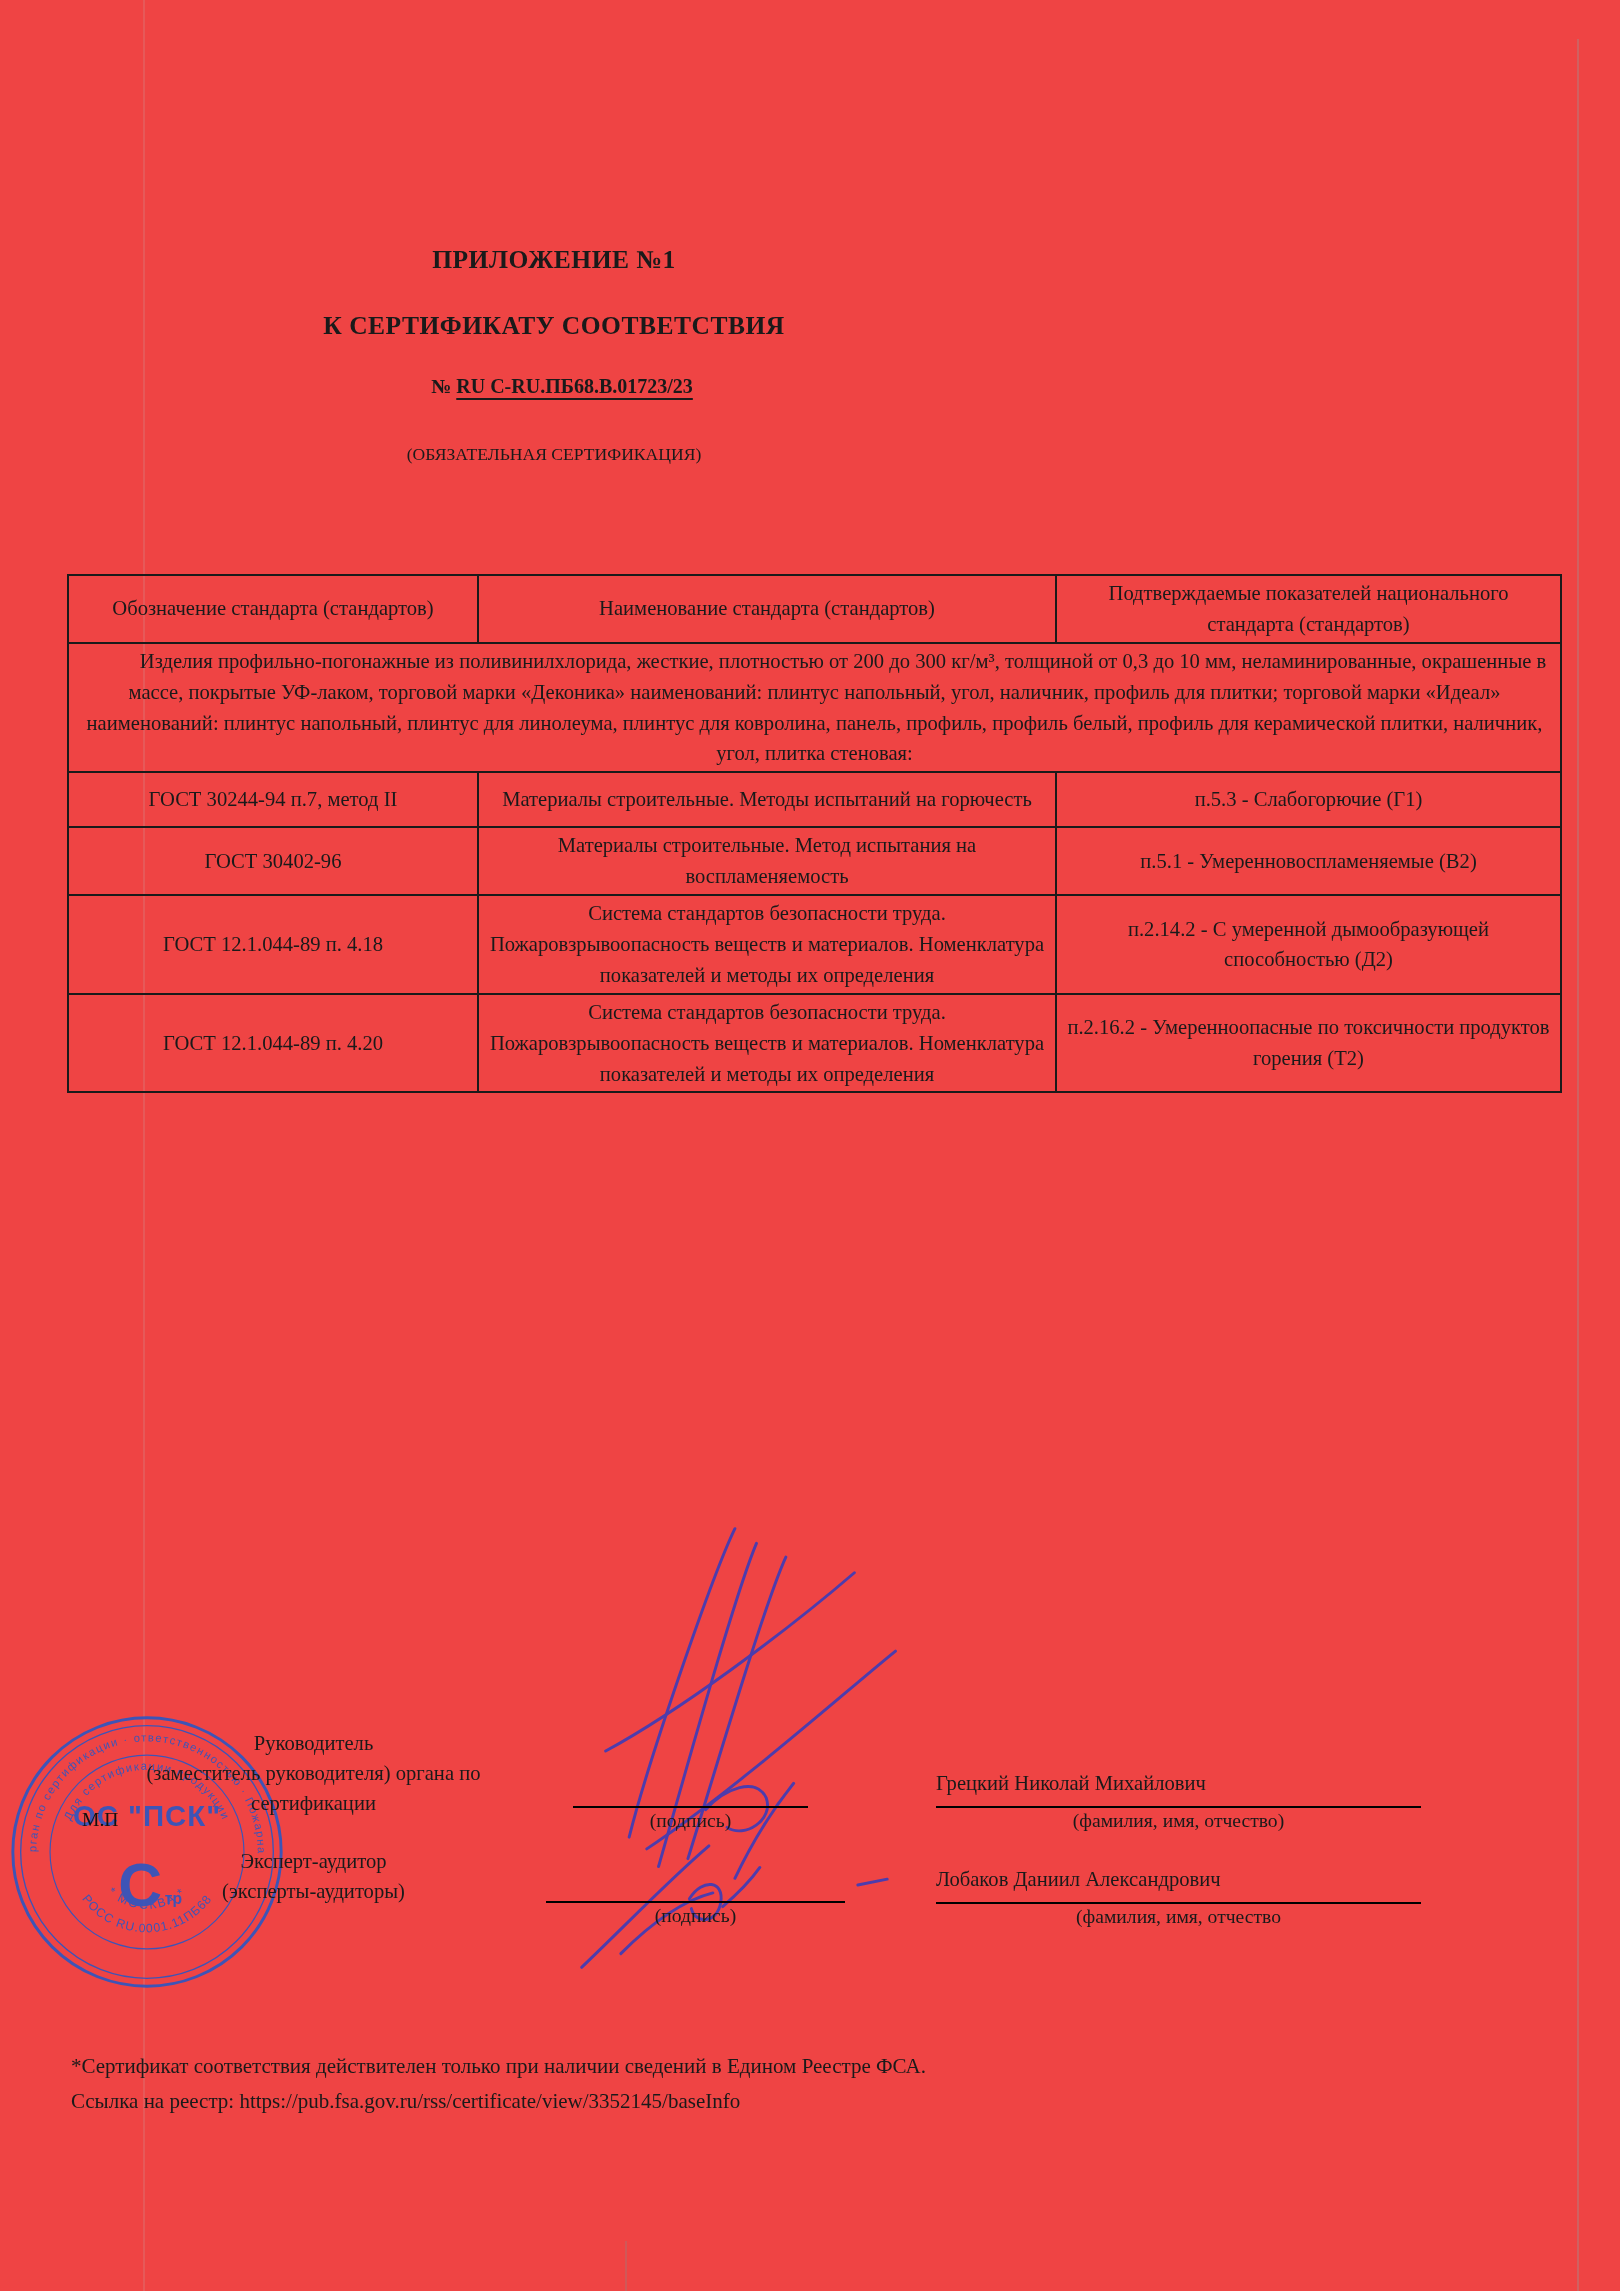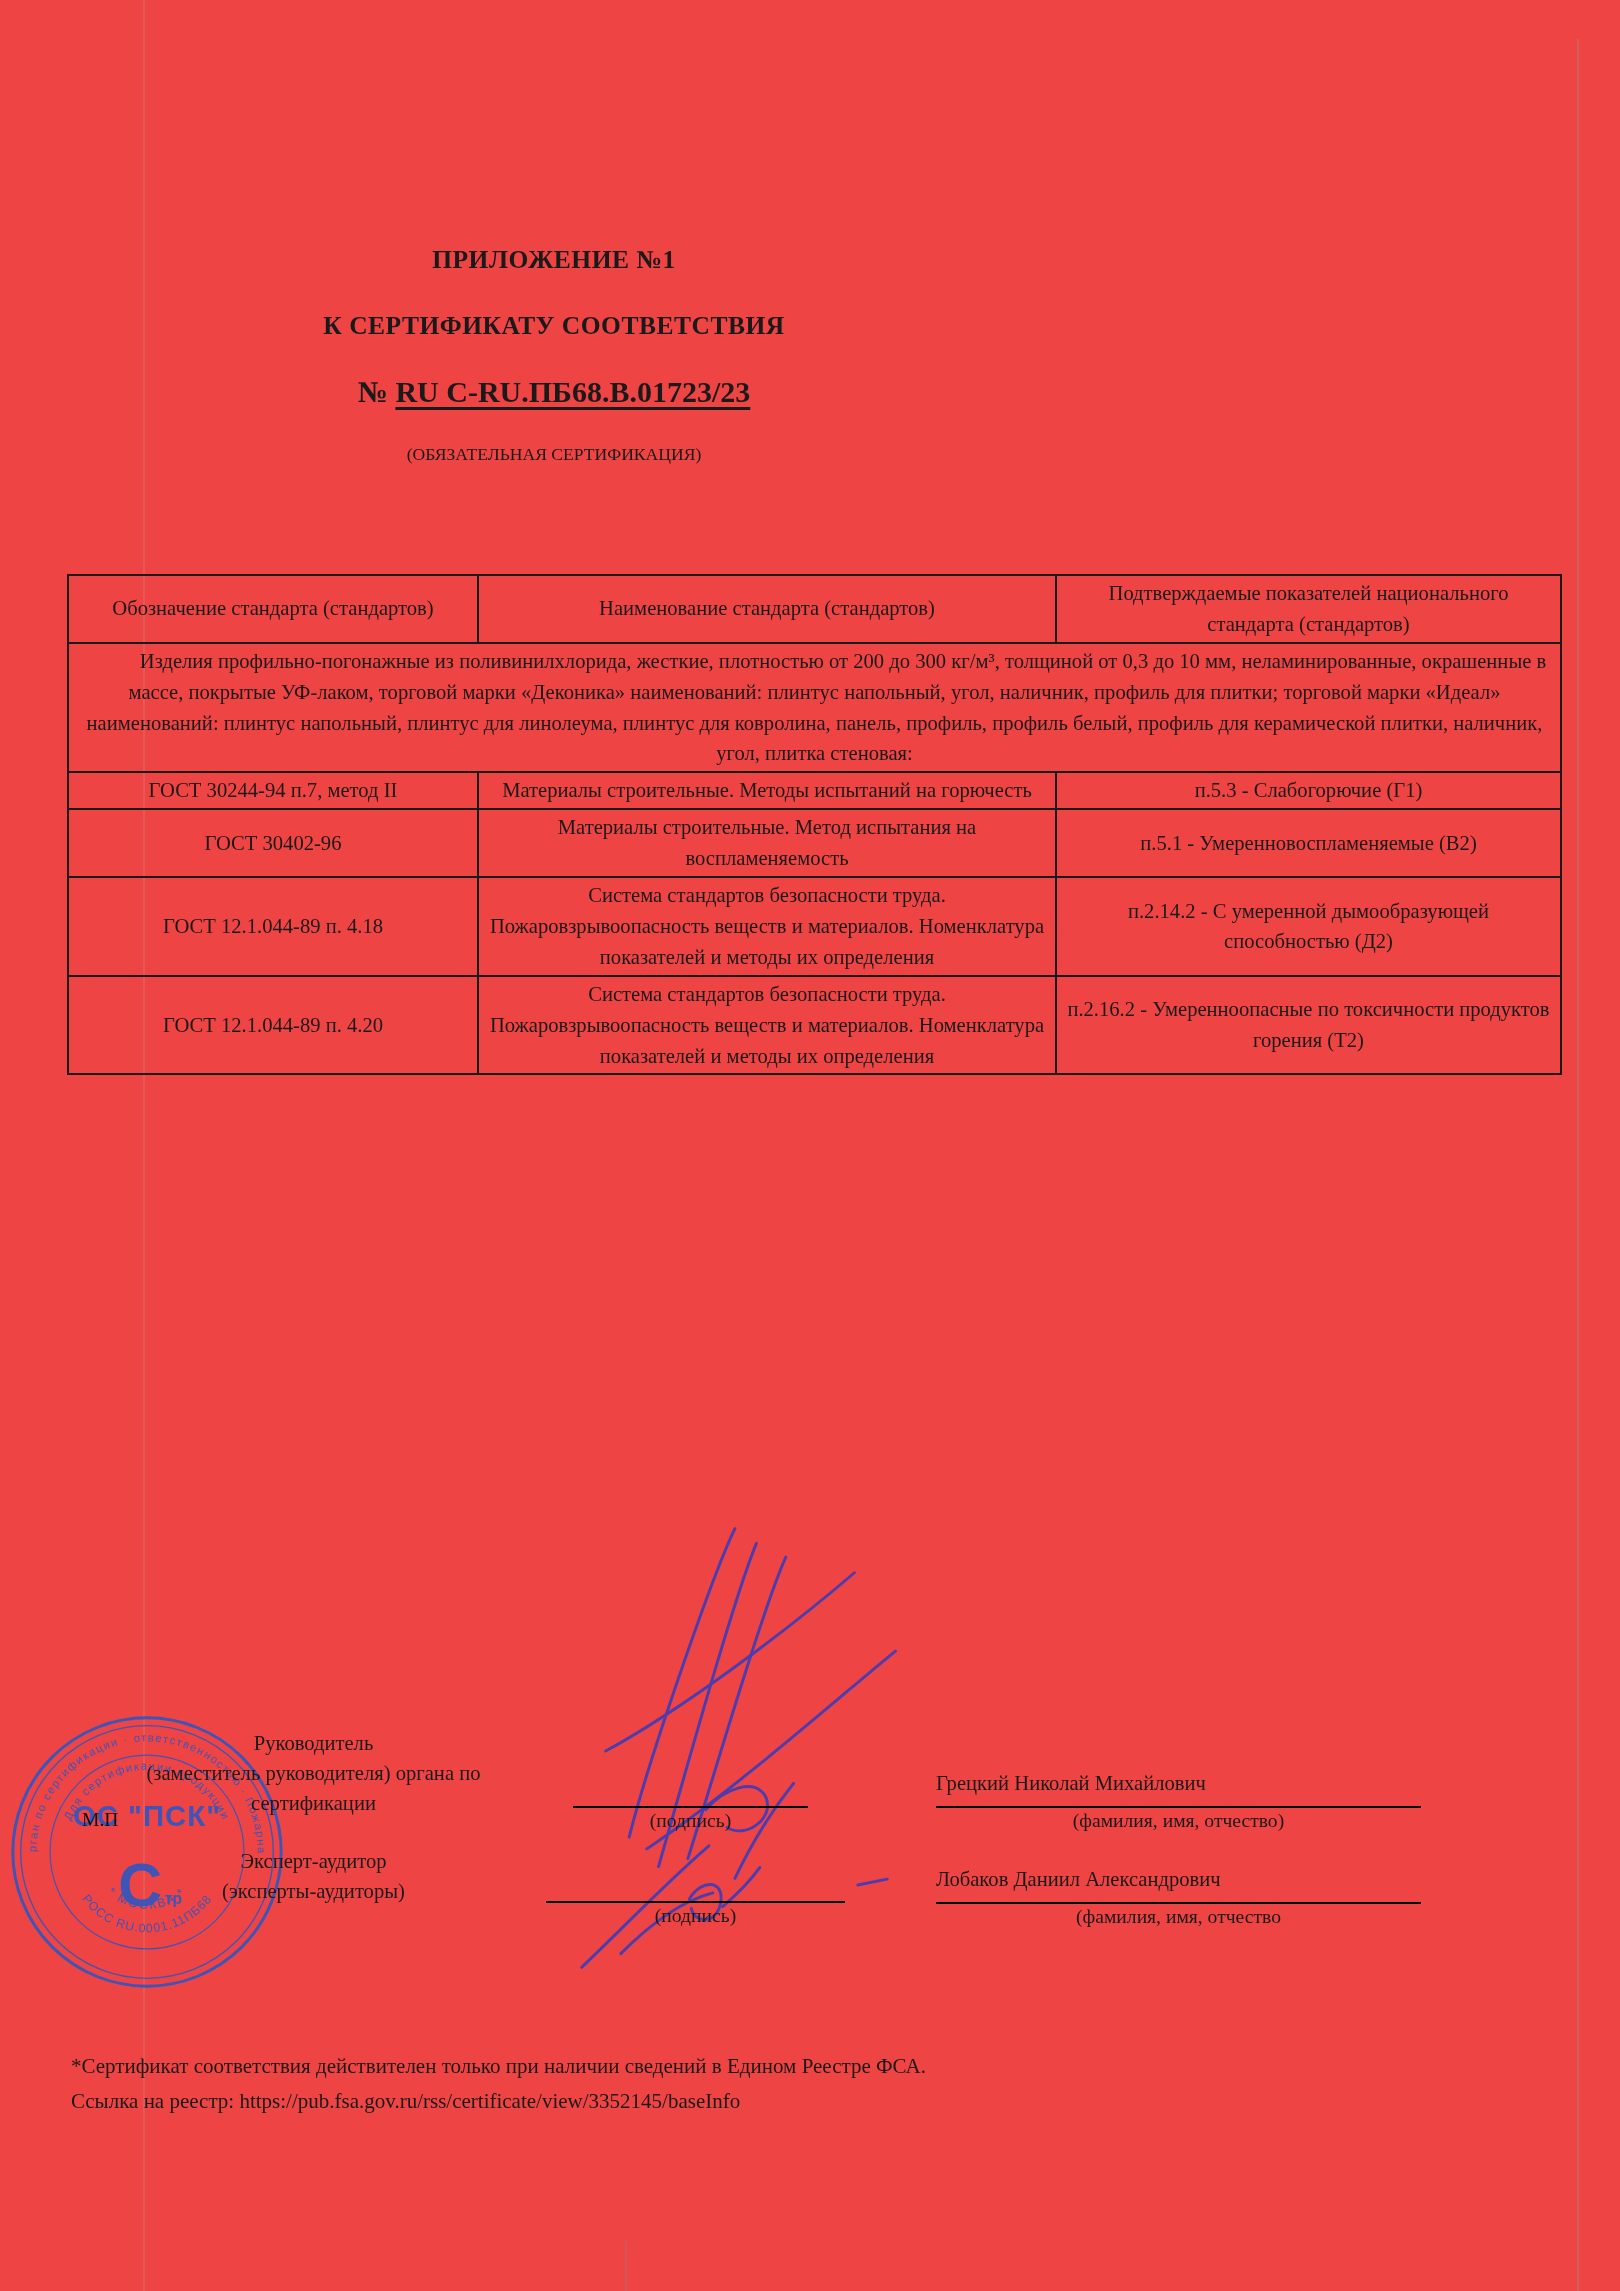--- a/index.html
+++ b/index.html
@@ -7,21 +7,21 @@
     position:relative; width:1620px; height:2292px; background:#ef4444;
     font-family:"Liberation Serif","DejaVu Serif",serif; color:#1a1a1a; overflow:hidden;
   }
   
   .scanline-left  { position:absolute; left:143px; top:0; width:2px; height:2292px; background:#bbb; opacity:.18; }
   .scanline-right { position:absolute; left:1577px; top:39px; width:2px; height:2252px; background:#999; opacity:.35; }
   .scanline-bottom{ position:absolute; left:625px; top:2241px; width:2px; height:51px; background:#888; opacity:.3; }
 
   .centered-block { position:absolute; left:0; width:1108px; text-align:center; }
   .h-title   { font-size:25.5px; font-weight:bold; letter-spacing:0.5px; }
-  .h-certno  { font-size:30px; font-weight:bold; }
+  .h-certno  { font-size:20px; font-weight:bold;padding-left:8px; }
   .h-certno .num { text-decoration:underline; text-underline-offset:4.9px; }
   .h-oblig   { font-size:17.6px; }
   .h-section { font-size:22.5px; font-weight:bold; }
 
   table.cert {
     position:absolute; left:67px; top:545px; width:1493px;
     border-collapse:collapse; table-layout:fixed;margin-top:29px;
   }
   table.cert th, table.cert td {
     border:2px solid #1a1a1a; text-align:center; vertical-align:middle;
@@ -68,21 +68,21 @@
     </colgroup>
     <tbody>
         <tr style="height:61px">
       <th>Обозначение стандарта (стандартов)</th>
       <th>Наименование стандарта (стандартов)</th>
       <th>Подтверждаемые показателей национального стандарта (стандартов)</th>
     </tr>
     <tr style="height:127px">
       <td class="product-cell" colspan="3">Изделия профильно-погонажные из поливинилхлорида, жесткие, плотностью от 200 до 300 кг/м³, толщиной от 0,3 до 10 мм, неламинированные, окрашенные в массе, покрытые УФ-лаком, торговой марки «Деконика» наименований: плинтус напольный, угол, наличник, профиль для плитки; торговой марки «Идеал» наименований: плинтус напольный, плинтус для линолеума, плинтус для ковролина, панель, профиль, профиль белый, профиль для керамической плитки, наличник, угол, плитка стеновая:</td>
     </tr>
-    <tr style="height:37px">
+    <tr style="height:55px">
       <td>ГОСТ 30244-94 п.7, метод II</td>
       <td>Материалы строительные. Методы испытаний на горючесть</td>
       <td>п.5.3 - Слабогорючие (Г1)</td>
     </tr>
     <tr style="height:53px">
       <td>ГОСТ 30402-96</td>
       <td>Материалы строительные. Метод испытания на воспламеняемость</td>
       <td>п.5.1 - Умеренновоспламеняемые (В2)</td>
     </tr>
     <tr style="height:94px">

